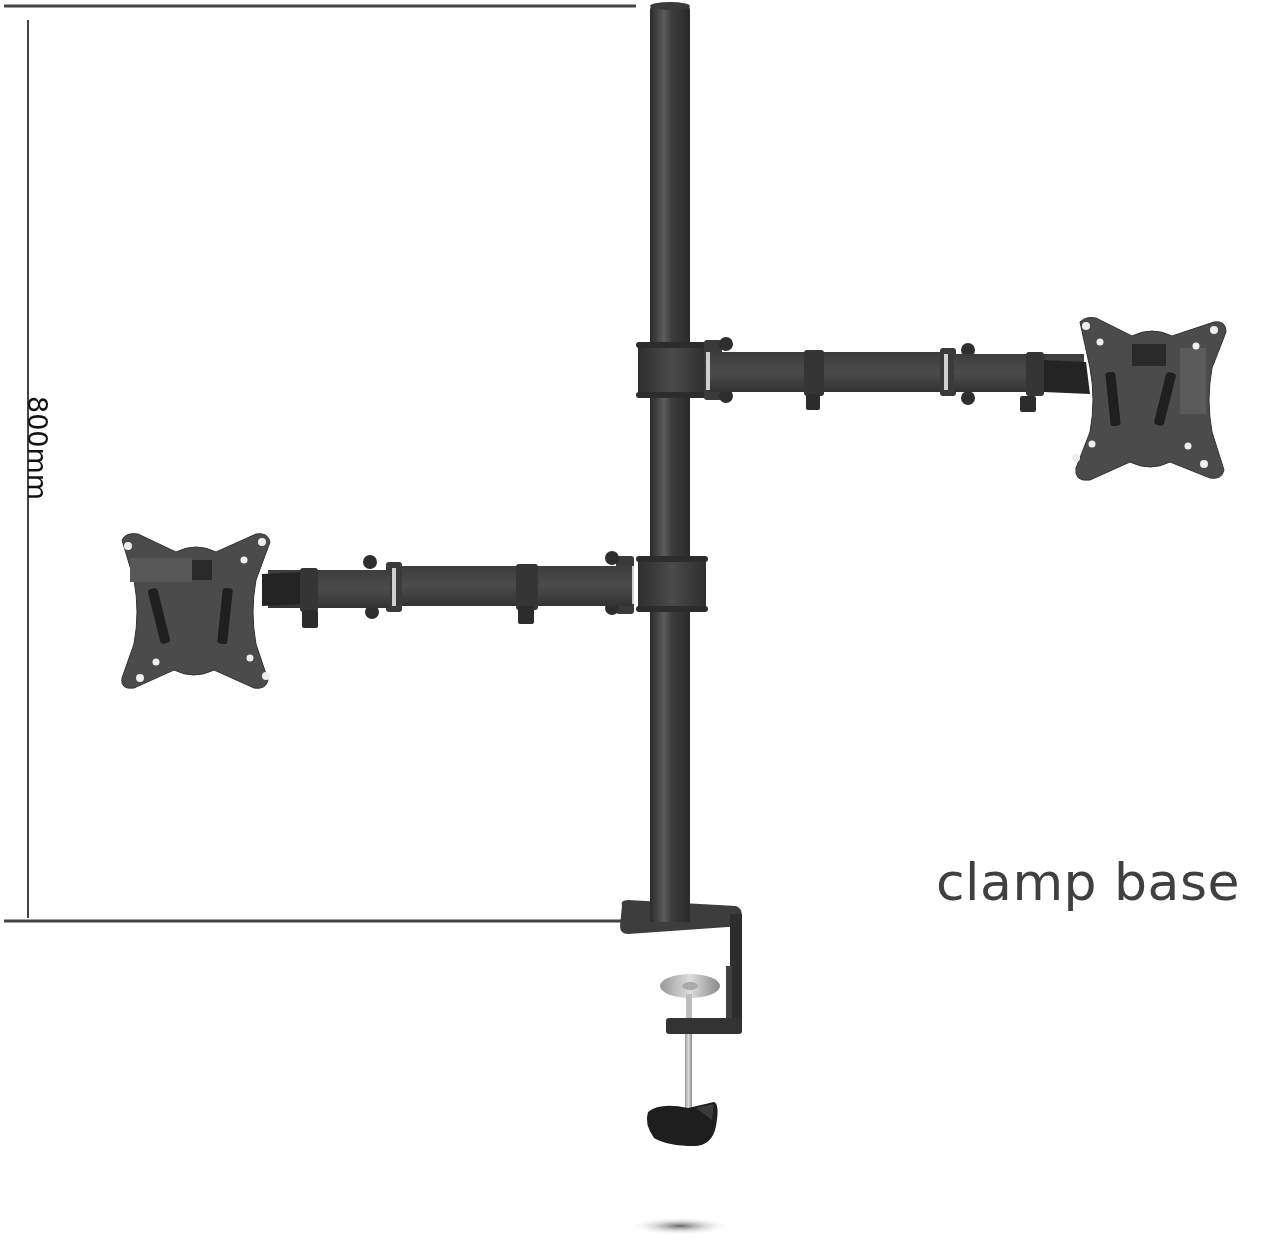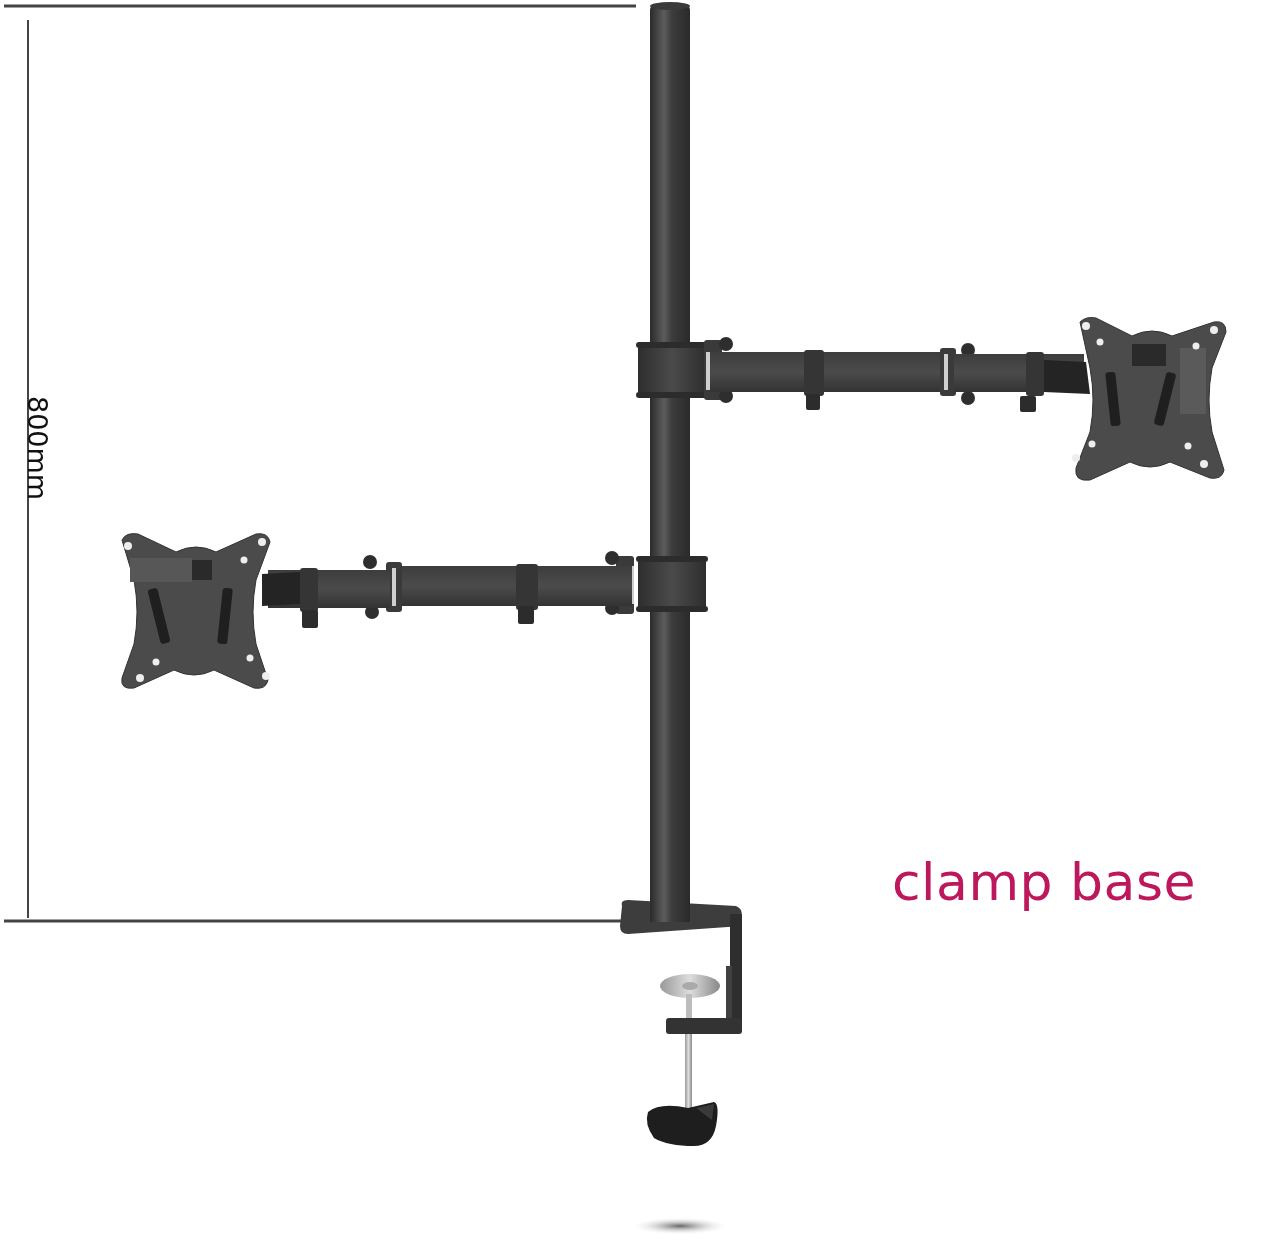--- a/index.html
+++ b/index.html
@@ -25,24 +25,24 @@
       left: 22px;
       top: 396px;
       font-size: 27px;
       color: #111111;
       writing-mode: vertical-rl;
       letter-spacing: 0px;
       font-family: "DejaVu Sans", sans-serif;
     }
     .caption {
       position: absolute;
-      left: 892px;
+      left: 936px;
       top: 852px;
       font-size: 52px;
-      color: #be185d;
+      color: #404040;
       font-family: "DejaVu Sans", sans-serif;
       letter-spacing: 0.5px;
     }
   </style>
 </head>
 <body>
 
 <div class="canvas">
 
   <svg class="product-svg" width="1281" height="1242" viewBox="0 0 1281 1242">

